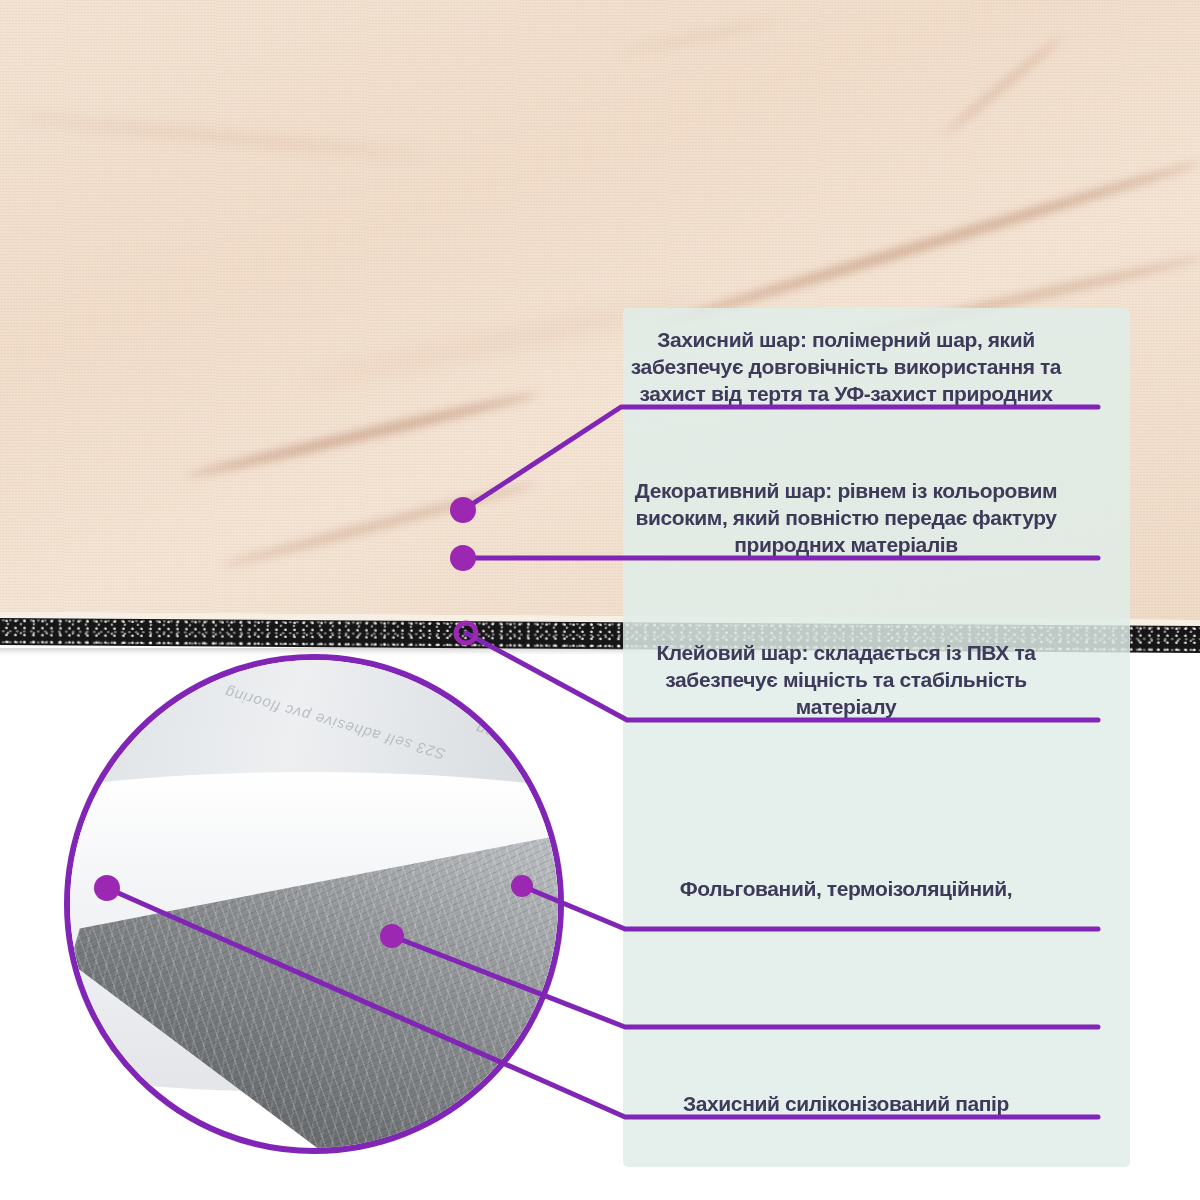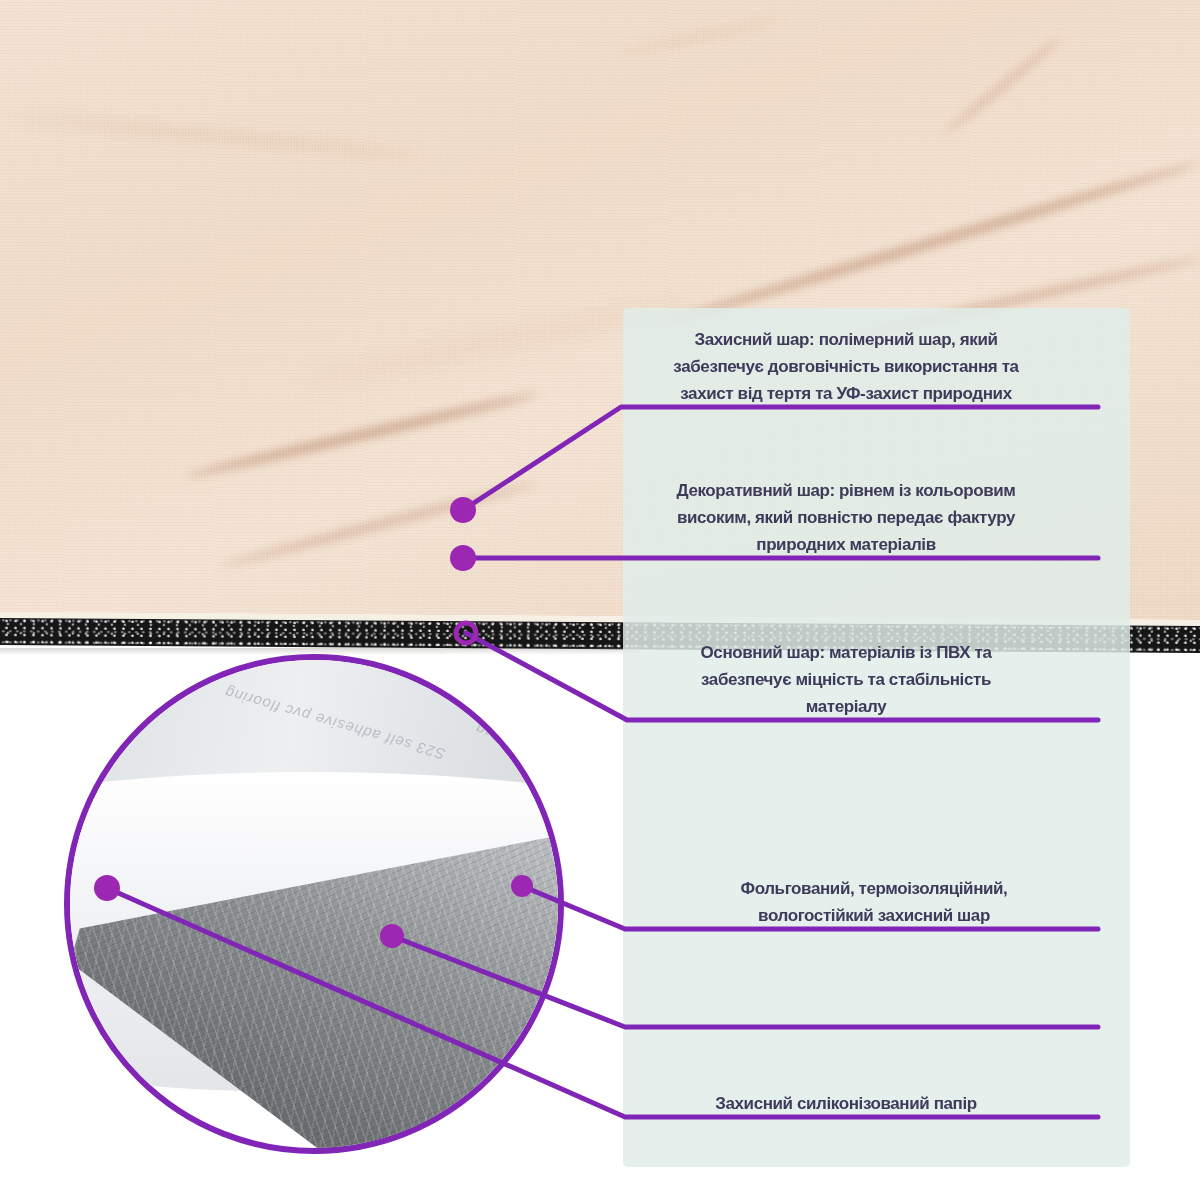--- a/index.html
+++ b/index.html
@@ -48,21 +48,21 @@
         clip-path:polygon(0 62%,2% 55%,100% 36%,100% 100%,56% 104%);}
   .wm{position:absolute;color:#b0b6bc;font-size:15px;letter-spacing:1px;opacity:0.85;
       white-space:nowrap;font-style:italic;}
   .wm1{left:150px;top:55px;transform:rotate(196deg);}
   .wm2{left:400px;top:95px;transform:rotate(198deg);}
 
   
   .panel{position:absolute;left:623px;top:308px;width:507px;height:859px;border-radius:5px;
          background:var(--panel-bg);}
   .block{position:absolute;left:623px;width:446px;text-align:center;color:var(--label-text);
-         font-size:17px;line-height:27px;font-weight:700;letter-spacing:-0.4px;}
+         font-size:21px;line-height:27px;font-weight:700;letter-spacing:-0.4px;}
   .block .line{display:block;white-space:nowrap;}
 
   
   svg.callouts{position:absolute;left:0;top:0;width:1200px;height:1200px;pointer-events:none;}
   .callout{stroke:var(--purple-line);stroke-width:5;fill:none;stroke-linecap:round;stroke-linejoin:round;}
   .dot{fill:var(--purple-dot);}
   .ring{fill:none;stroke:var(--purple-dot);stroke-width:5;}
 </style>
 </head>
 <body>
@@ -99,27 +99,26 @@
     <span class="line">Захисний шар: полімерний шар, який</span>
     <span class="line">забезпечує довговічність використання та</span>
     <span class="line">захист від тертя та УФ-захист природних</span>
   </div>
   <div class="block" style="top:477px;">
     <span class="line">Декоративний шар: рівнем із кольоровим</span>
     <span class="line">високим, який повністю передає фактуру</span>
     <span class="line">природних матеріалів</span>
   </div>
   <div class="block" style="top:639px;">
-    <span class="line">Основний шар: матеріалів із ПВХ та</span>
+    <span class="line">Клейовий шар: складається із ПВХ та</span>
     <span class="line">забезпечує міцність та стабільність</span>
     <span class="line">матеріалу</span>
   </div>
-  <div class="block" style="top:875px;margin-left:28px;">
+  <div class="block" style="top:875px;">
     <span class="line">Фольгований, термоізоляційний,</span>
-    <span class="line">вологостійкий захисний шар</span>
   </div>
   <div class="block" style="top:1090px;">
     <span class="line">Захисний силіконізований папір</span>
   </div>
 
   <svg class="callouts" viewBox="0 0 1200 1200">
     <polyline class="callout" points="463,510 621,407 1098,407"></polyline>
     <polyline class="callout" points="463,558 1098,558"></polyline>
     <polyline class="callout" points="466,633 627,720 1098,720"></polyline>
     <polyline class="callout" points="522,886 625,929 1098,929"></polyline>

